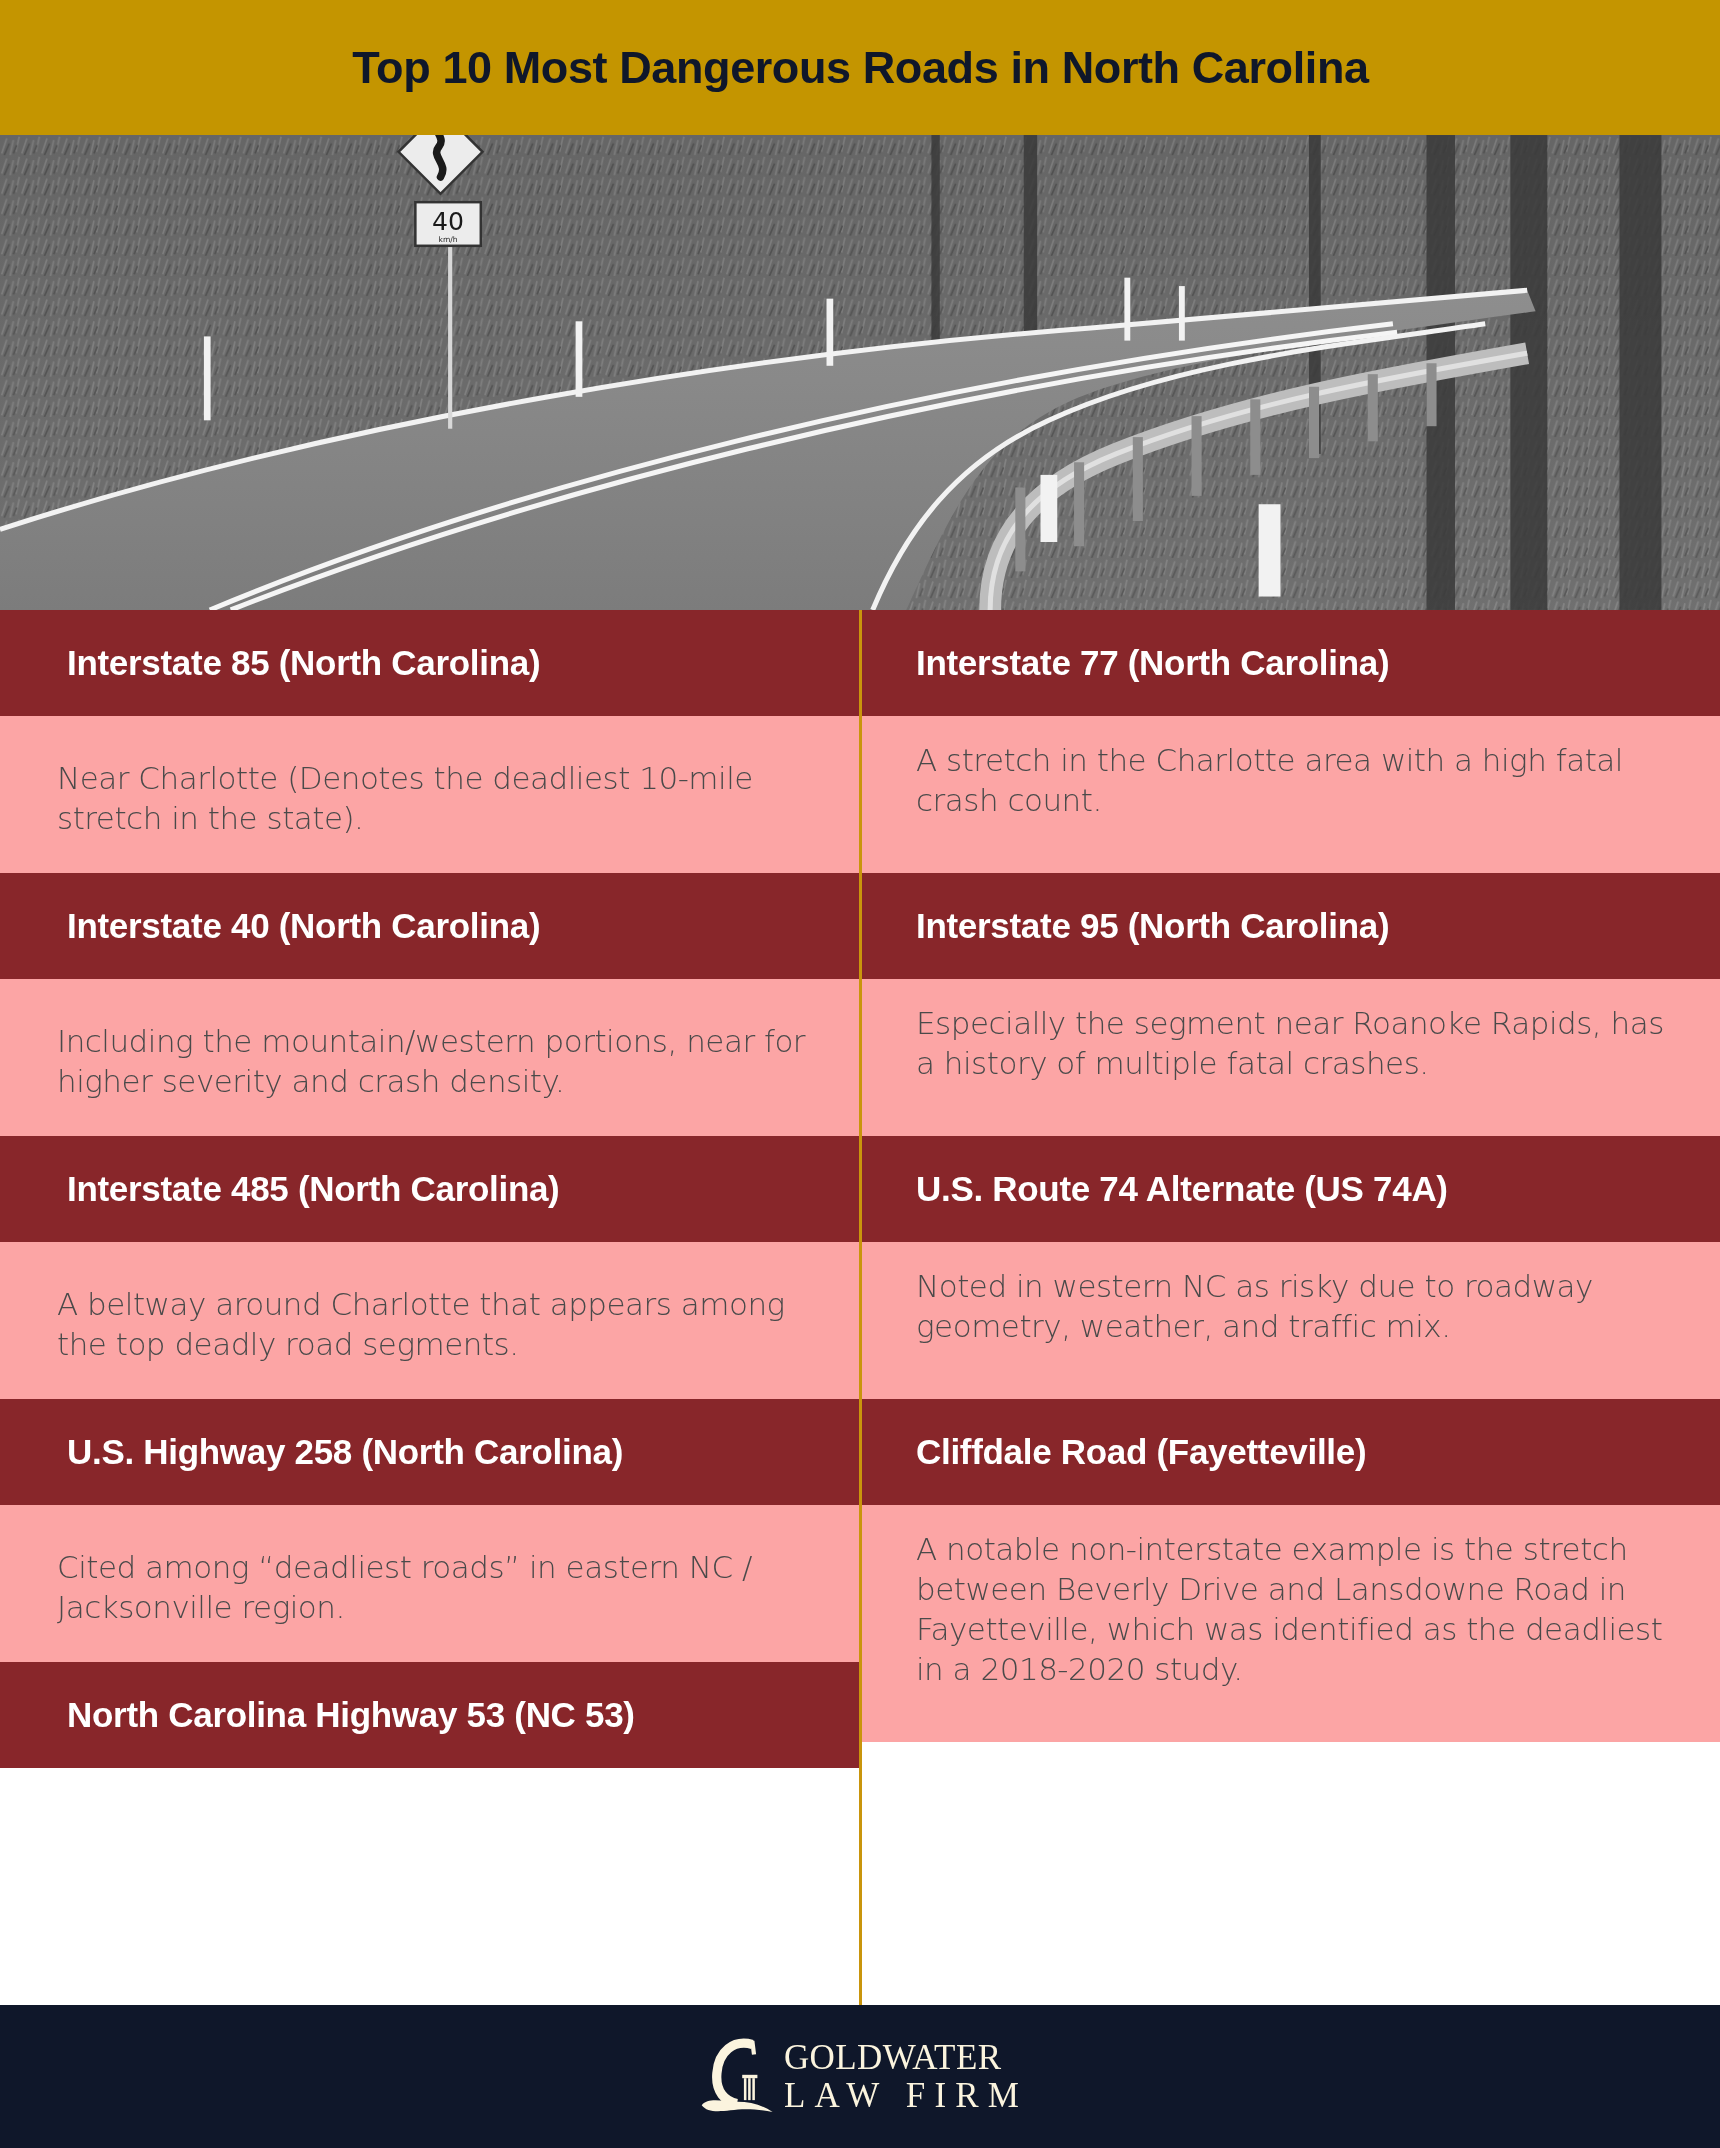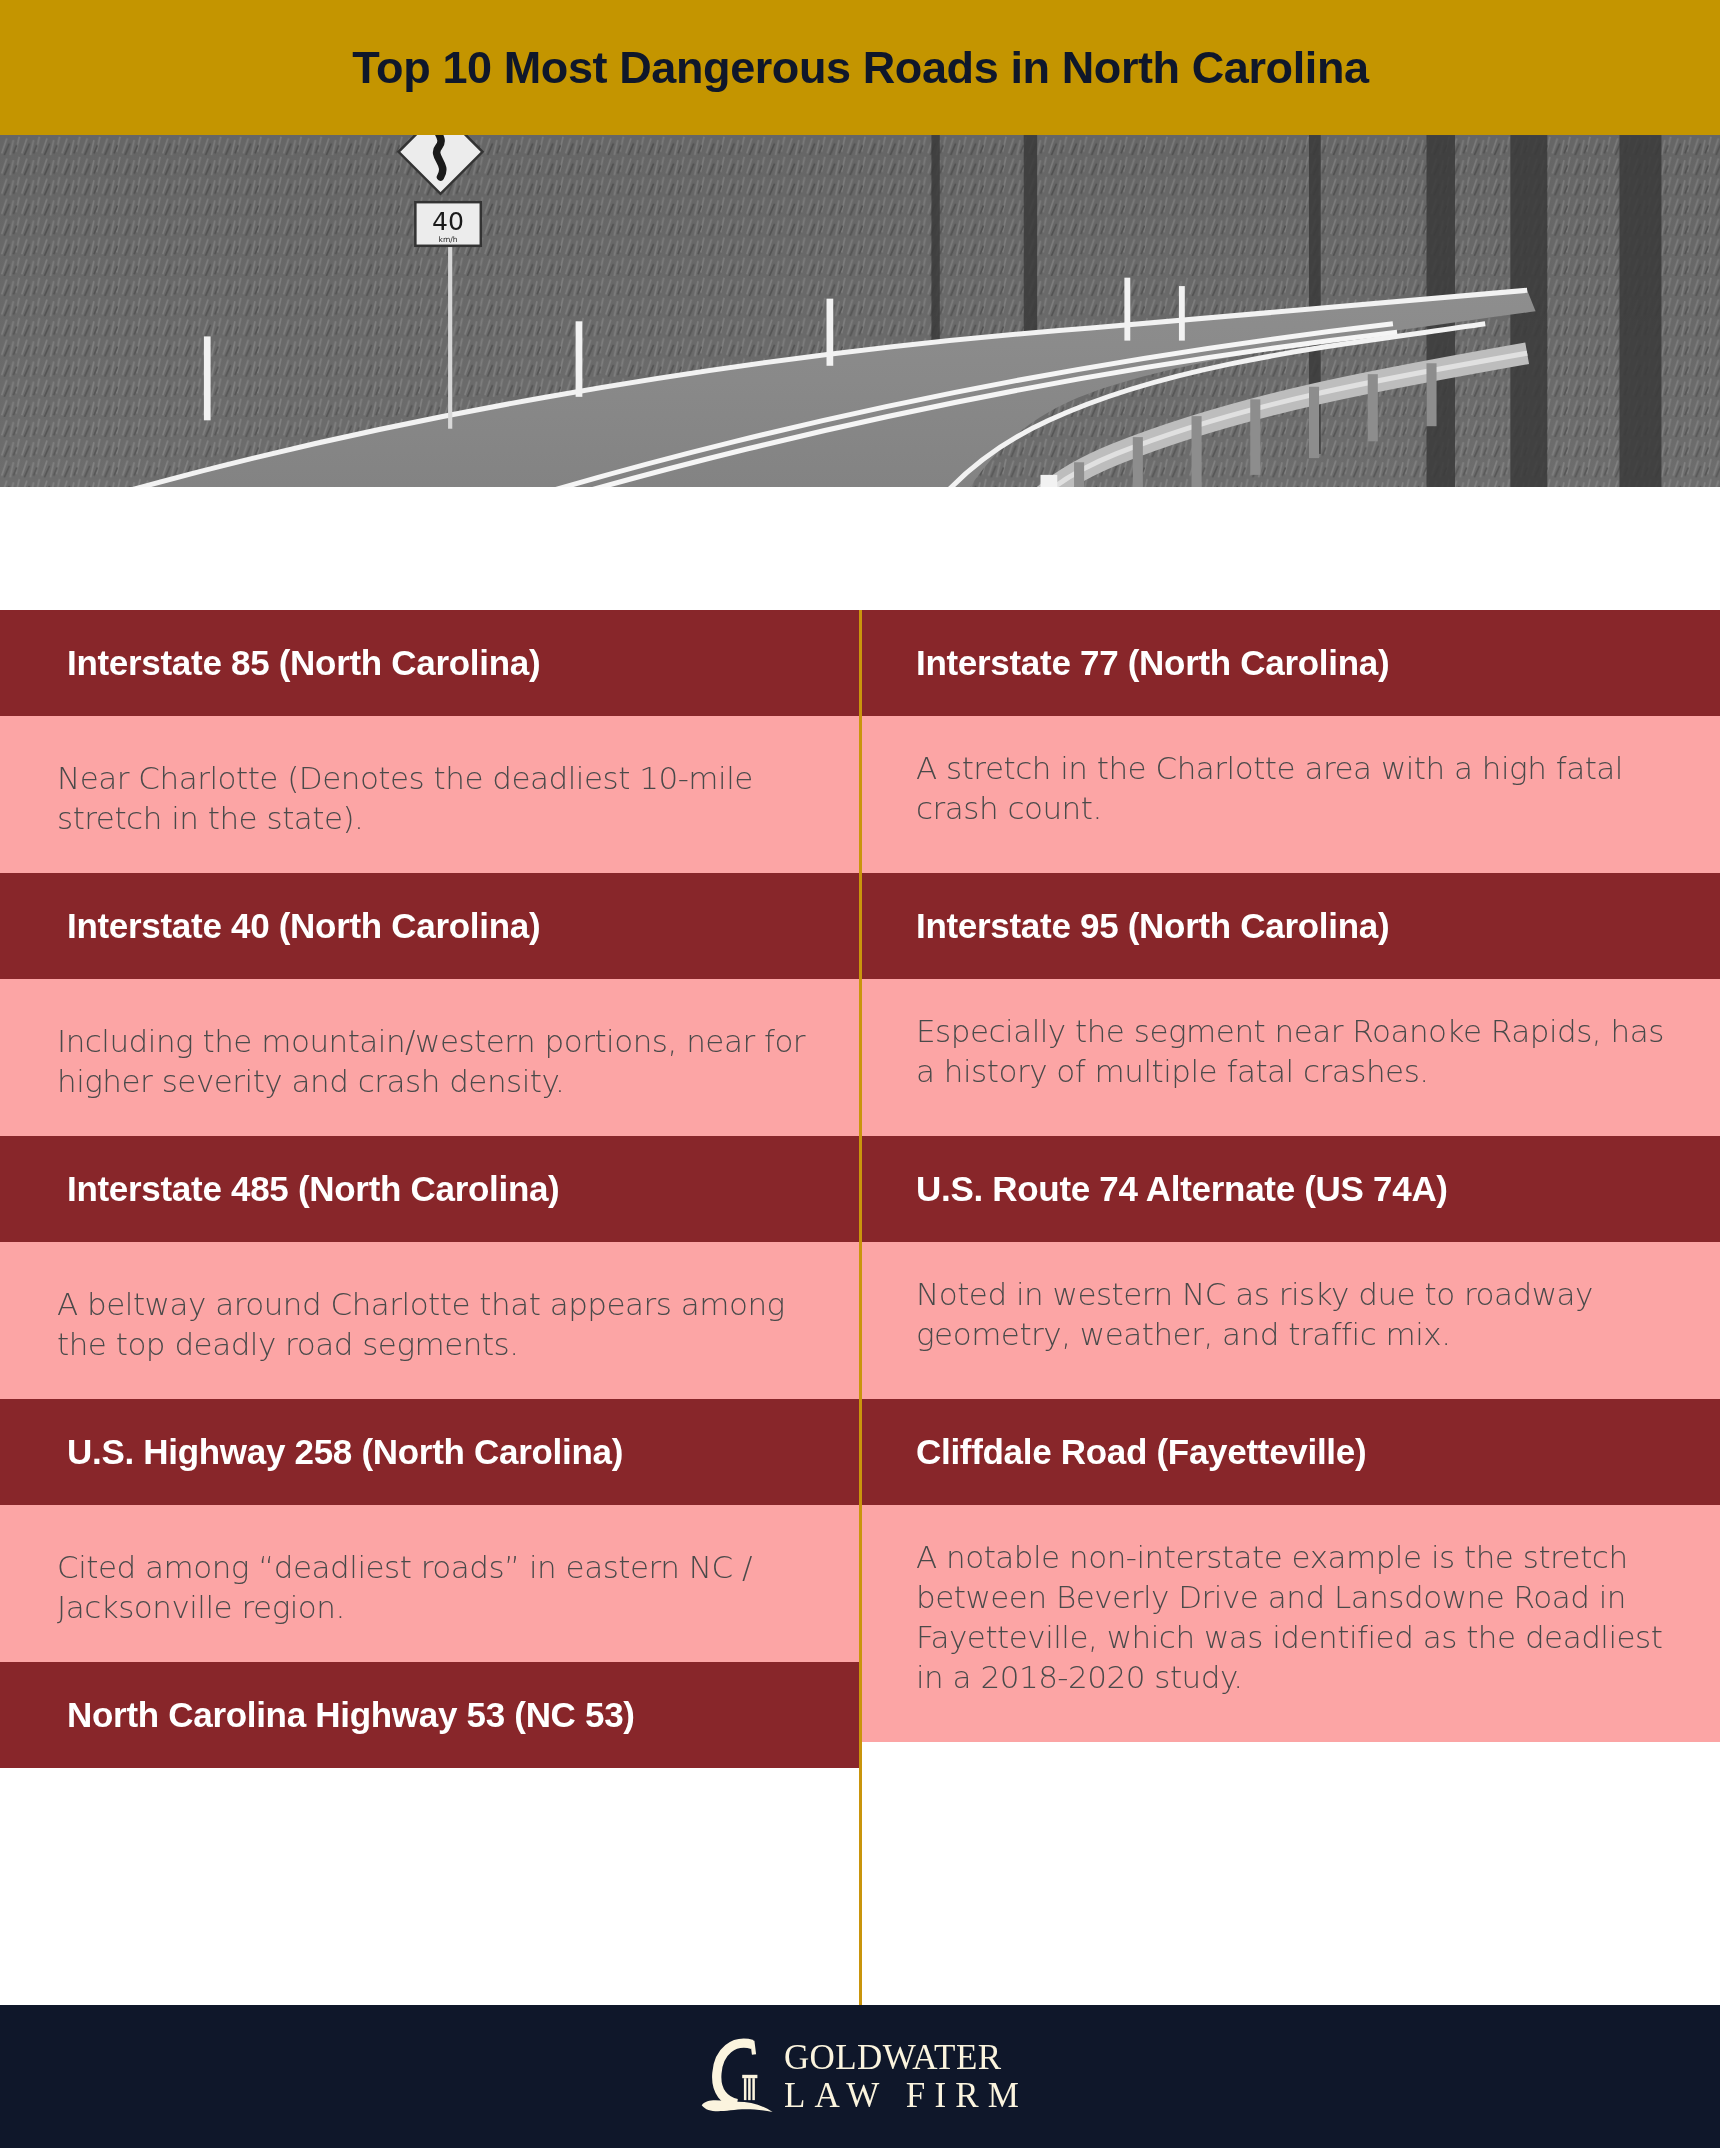--- a/index.html
+++ b/index.html
@@ -11,21 +11,21 @@
     .title-band {
       position: absolute; left: 0; top: 0; width: 1721px; height: 135px;
       background: #c49500;
       display: flex; align-items: center; justify-content: center;
     }
     .title-band h1 {
       margin: 0; color: #0f172a; font-size: 45px; font-weight: 700;
       letter-spacing: -0.4px; font-family: "Liberation Sans", sans-serif;
     }
     .photo {
-      position: absolute; left: 0; top: 135px; width: 1721px; height: 352px;
+      position: absolute; left: 0; top: 135px; width: 1721px; height: 475px;
       overflow: hidden; background: #6b6b6b;
     }
     .photo svg { display: block; }
     .grid {
       position: absolute; left: 0; top: 610px; width: 1528px; height: 1395px;
     }
     .divider {
       position: absolute; left: 859px; top: 0; width: 3.4px; height: 1395px;
       background: #c9950c; z-index: 3;
     }
@@ -43,21 +43,21 @@
     .left .card-head { padding-left: 67px; }
     .right .card-head { padding-left: 55px; }
     .card-body {
       height: 157px; background: #fca5a5;
       box-sizing: border-box;
       color: #4a4a4a; font-size: 31px; line-height: 40px;
       font-family: "DejaVu Sans", sans-serif; font-weight: 300;
       letter-spacing: -0.5px;
     }
     .left .card-body { padding: 42px 50px 0 57px; }
-    .right .card-body { padding: 32px 34px 0 55px; }
+    .right .card-body { padding: 24px 34px 0 55px; }
     .card-body.tall { height: 237px; }
     .footer {
       position: absolute; left: 0; top: 2005px; width: 1721px; height: 143px;
       background: #0f172a;
       display: flex; align-items: center; justify-content: center;
     }
     .logo { display: flex; align-items: center; gap: 8.4px; margin-left: 6.7px; }
     .logo-mark { width: 76px; height: 81px; }
     .logo-text {
       display: flex; flex-direction: column; color: #fbf4de;

